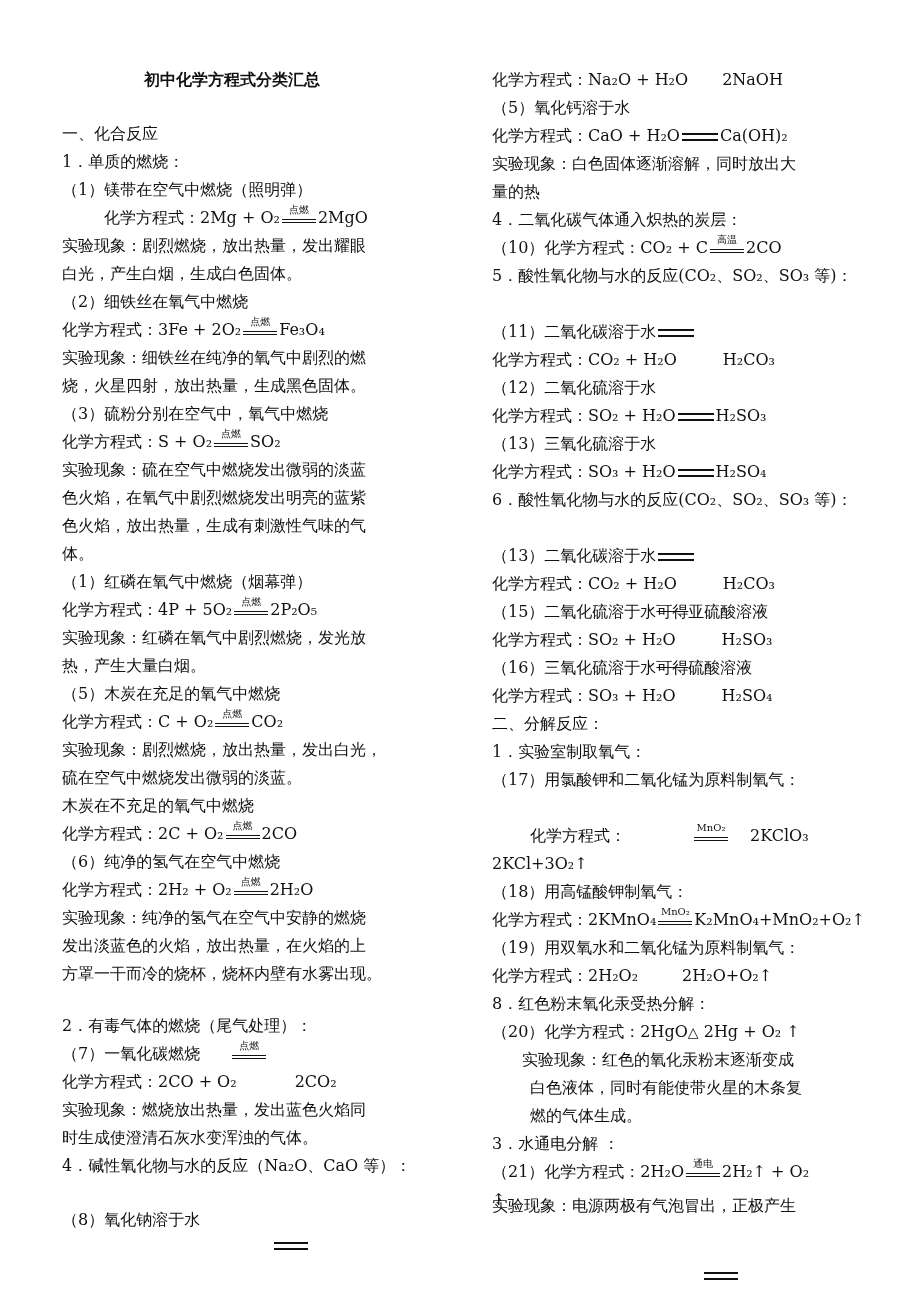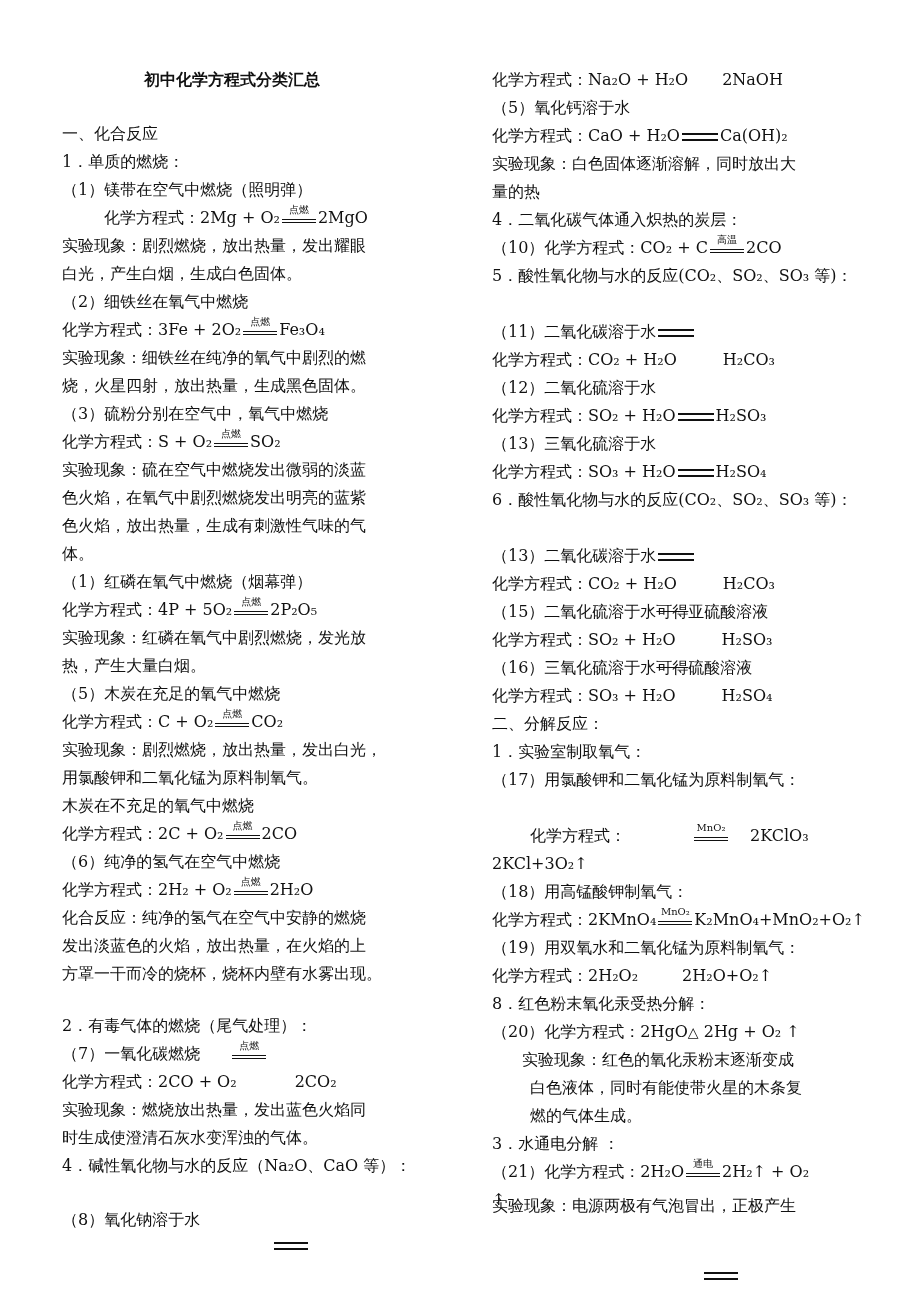--- a/index.html
+++ b/index.html
@@ -52,30 +52,30 @@
     <div class="line" style="top:600px">
       <span>化学方程式：</span><span>4P + 5O₂</span><span class="cond"><span class="lbl">点燃</span><span class="eq"></span></span><span>2P₂O₅</span>
     </div>
     <div class="line" style="top:628px">实验现象：红磷在氧气中剧烈燃烧，发光放</div>
     <div class="line" style="top:656px">热，产生大量白烟。</div>
     <div class="line" style="top:684px">（5）木炭在充足的氧气中燃烧</div>
     <div class="line" style="top:712px">
       <span>化学方程式：</span><span>C + O₂</span><span class="cond"><span class="lbl">点燃</span><span class="eq"></span></span><span>CO₂</span>
     </div>
     <div class="line" style="top:740px">实验现象：剧烈燃烧，放出热量，发出白光，</div>
-    <div class="line" style="top:768px">用氯酸钾和二氧化锰为原料制氧气。</div>
+    <div class="line" style="top:768px">硫在空气中燃烧发出微弱的淡蓝。</div>
     <div class="line" style="top:796px">木炭在不充足的氧气中燃烧</div>
     <div class="line" style="top:824px">
       <span>化学方程式：</span><span>2C + O₂</span><span class="cond"><span class="lbl">点燃</span><span class="eq"></span></span><span>2CO</span>
     </div>
     <div class="line" style="top:852px">（6）纯净的氢气在空气中燃烧</div>
     <div class="line" style="top:880px">
       <span>化学方程式：</span><span>2H₂ + O₂</span><span class="cond"><span class="lbl">点燃</span><span class="eq"></span></span><span>2H₂O</span>
     </div>
-    <div class="line" style="top:908px">化合反应：纯净的氢气在空气中安静的燃烧</div>
+    <div class="line" style="top:908px">实验现象：纯净的氢气在空气中安静的燃烧</div>
     <div class="line" style="top:936px">发出淡蓝色的火焰，放出热量，在火焰的上</div>
     <div class="line" style="top:964px">方罩一干而冷的烧杯，烧杯内壁有水雾出现。</div>
     <div class="line" style="top:1016px">2．有毒气体的燃烧（尾气处理）：</div>
     <div class="line" style="top:1044px">
       <span>（7）一氧化碳燃烧</span><span class="cond" style="margin-left:32px"><span class="lbl">点燃</span><span class="eq"></span></span>
     </div>
     <div class="line" style="top:1072px">
       <span>化学方程式：</span><span>2CO + O₂</span><span style="display:inline-block;width:58px"></span><span>2CO₂</span>
     </div>
     <div class="line" style="top:1100px">实验现象：燃烧放出热量，发出蓝色火焰同</div>

